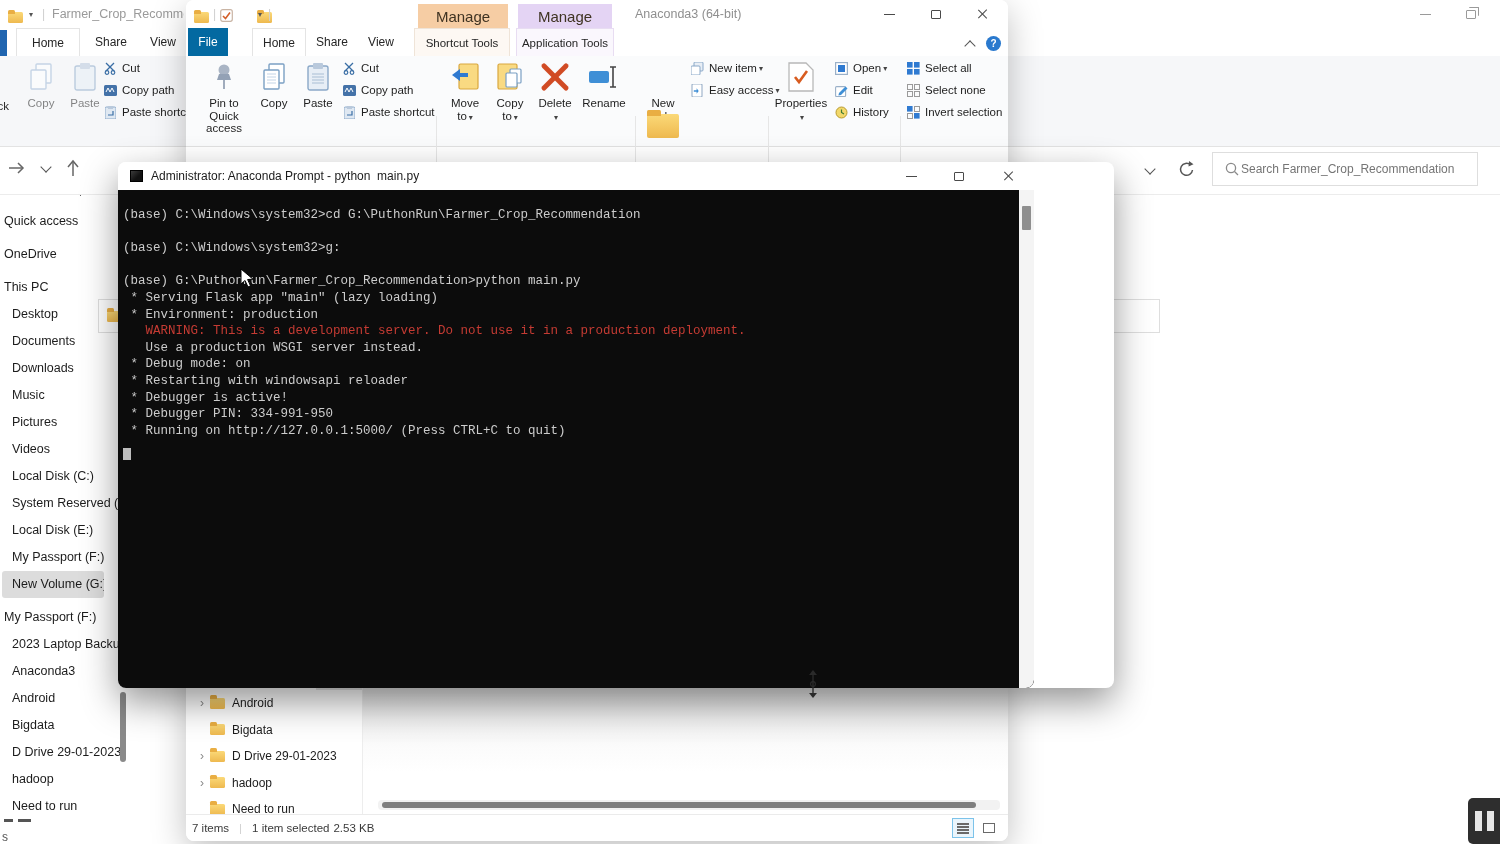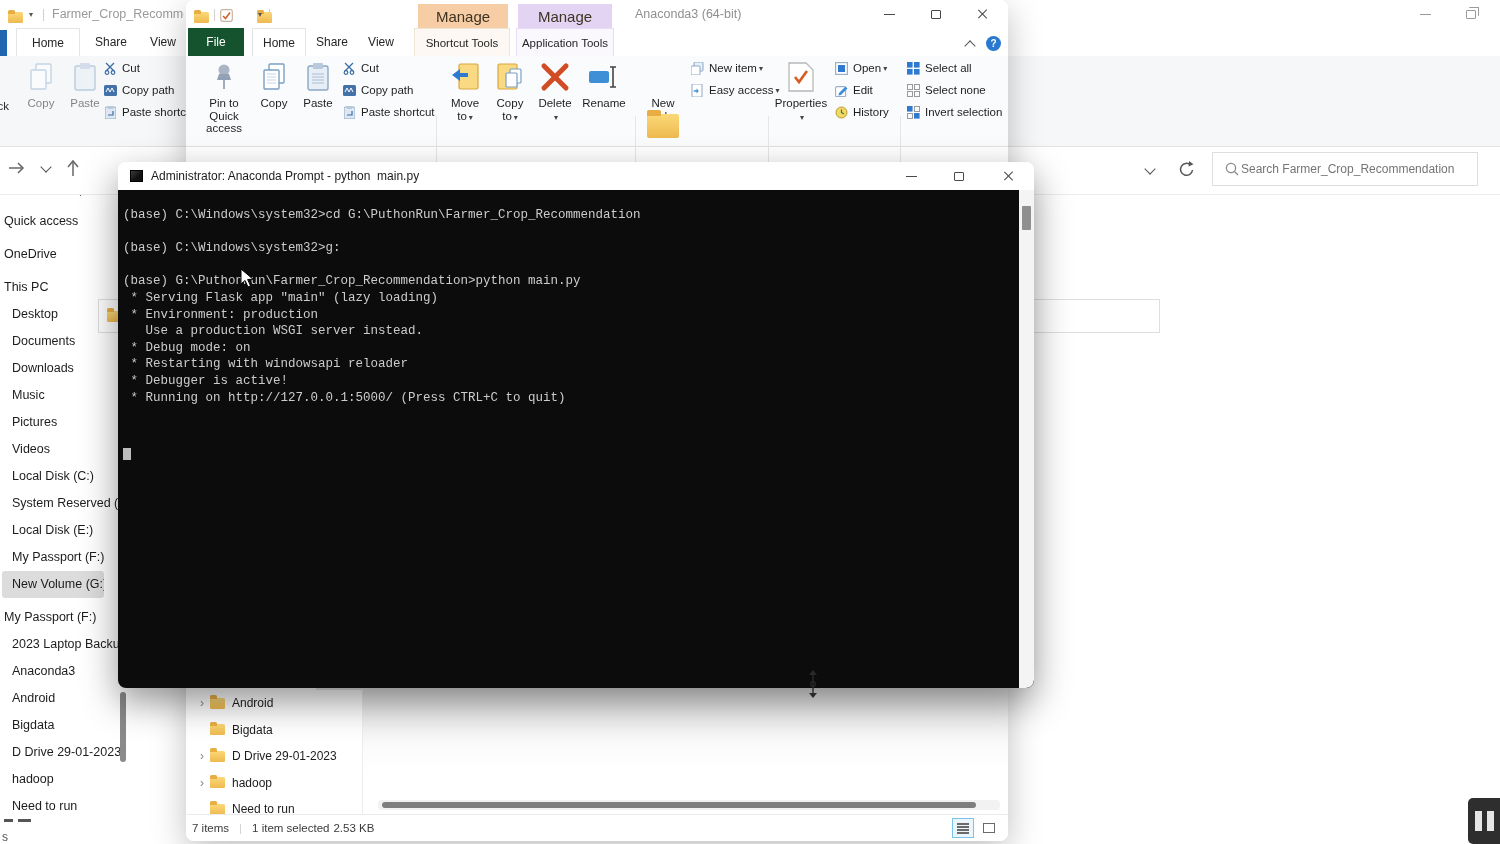--- a/index.html
+++ b/index.html
@@ -52,21 +52,21 @@
   .tree-item .chev{width:16px;color:#8a8a8a;font-size:12px;text-align:center}
   .tree-item .chev.hidden{visibility:hidden}
   .tree-item .folder{margin-right:7px}
   .statusbar{position:absolute;left:0;bottom:0;width:822px;height:27px;background:#fff;border-top:1px solid #ebebeb;display:flex;align-items:center;font-size:11.5px;color:#3a3a3a}
   .viewbtn{width:22px;height:20px;display:flex;align-items:center;justify-content:center;margin-left:4px}
   .viewbtn.sel{background:#eaf5fc;border:1px solid #7cc3ea}
   .lines-ic{width:12px;height:11px;display:flex;flex-direction:column;justify-content:space-between}
   .lines-ic i{height:2px;background:#6a6a6a}
   .thumb-ic{width:12px;height:10px;border:1.5px solid #6a6a6a;background:#fff}
   
-  .twin{position:absolute;left:118px;top:162px;width:916px;height:526px;border-radius:8px;box-shadow:0 14px 36px rgba(0,0,0,.42);background:#fff}
+  .twin{position:absolute;left:118px;top:162px;width:996px;height:526px;border-radius:8px;box-shadow:0 14px 36px rgba(0,0,0,.42);background:#fff}
   .t-title{position:absolute;left:0;top:0;width:916px;height:28px;background:#fff;border-radius:8px 8px 0 0;display:flex;align-items:center}
   .t-body{position:absolute;left:0;top:28px;width:916px;height:498px;background:#0c0c0c;border-radius:0 0 8px 8px;overflow:hidden}
   .tl{height:16.6px;line-height:16.6px;font-family:Liberation Mono, monospace;font-size:12.5px;color:#cccccc;white-space:pre}
   .tl.red{color:#c53b33}
   .t-scroll{position:absolute;right:0;top:0;width:15px;height:498px;background:#f4f4f4;border-radius:0 0 8px 0}
   .t-scroll .thumb{position:absolute;left:3px;top:16px;width:9px;height:24px;background:#8f8f8f;border-radius:1px}
   .cursor-block{position:absolute;left:5px;top:258px;width:8px;height:12px;background:#bdbdbd}
   
   .chev-down{width:8px;height:8px;border-right:1.4px solid #555;border-bottom:1.4px solid #555;transform:rotate(45deg)}
   .chev-up{width:8px;height:8px;border-right:1.4px solid #555;border-bottom:1.4px solid #555;transform:rotate(-135deg)}
@@ -237,21 +237,21 @@
       </div>
     <div class="winctl" style="left:735px">
         <i class="glyph-max"></i>
       </div>
     <div class="winctl" style="left:782px">
         <i class="glyph-close"></i>
       </div>
   </div>
 
   <div class="abs" style="left:0;top:28px;width:822px;height:28px;background:#fff">
-    <div class="tab" style="left:2px;width:56px;background:#14532d;color:#fff">File</div>
+    <div class="tab" style="left:2px;width:40px;background:#0369a1;color:#fff">File</div>
     <div class="tab active" style="left:66px;width:54px">Home</div>
     <div class="tab" style="left:122px;width:48px">Share</div>
     <div class="tab" style="left:174px;width:42px">View</div>
     <div class="tool-tab" style="left:228px;width:96px;top:0">Shortcut Tools</div>
     <div class="tool-tab" style="left:330px;width:98px;top:0;background:#faf7fd;border-color:#e8ddf2">Application Tools</div>
     <div class="abs chev-up" style="left:780px;top:14px"></div>
     <div class="abs" style="left:800px;top:8px;width:15px;height:15px;border-radius:50%;background:#2979ce;color:#fff;font-size:10px;font-weight:bold;display:flex;align-items:center;justify-content:center">?</div>
   </div>
 
   <div class="f-ribbon">
@@ -550,24 +550,26 @@
   </div>
   <div class="t-body">
     <div style="position:absolute;left:5px;top:17px">
       <div class="tl">(base) C:\Windows\system32&gt;cd G:\PuthonRun\Farmer_Crop_Recommendation</div>
       <div class="tl"> </div>
       <div class="tl">(base) C:\Windows\system32&gt;g:</div>
       <div class="tl"> </div>
       <div class="tl">(base) G:\PuthonRun\Farmer_Crop_Recommendation&gt;python main.py</div>
       <div class="tl"> * Serving Flask app "main" (lazy loading)</div>
       <div class="tl"> * Environment: production</div>
+      <div class="tl red">   WARNING: This is a development server. Do not use it in a production deployment.</div>
       <div class="tl">   Use a production WSGI server instead.</div>
       <div class="tl"> * Debug mode: on</div>
       <div class="tl"> * Restarting with windowsapi reloader</div>
       <div class="tl"> * Debugger is active!</div>
+      <div class="tl"> * Debugger PIN: 334-991-950</div>
       <div class="tl"> * Running on http://127.0.0.1:5000/ (Press CTRL+C to quit)</div>
     </div>
     <div class="cursor-block"></div>
     <div class="t-scroll">
         <div class="thumb"></div>
       </div>
   </div>
 </div>
 
 <svg class="abs" style="left:240px;top:268px;z-index:60" width="15" height="21">

